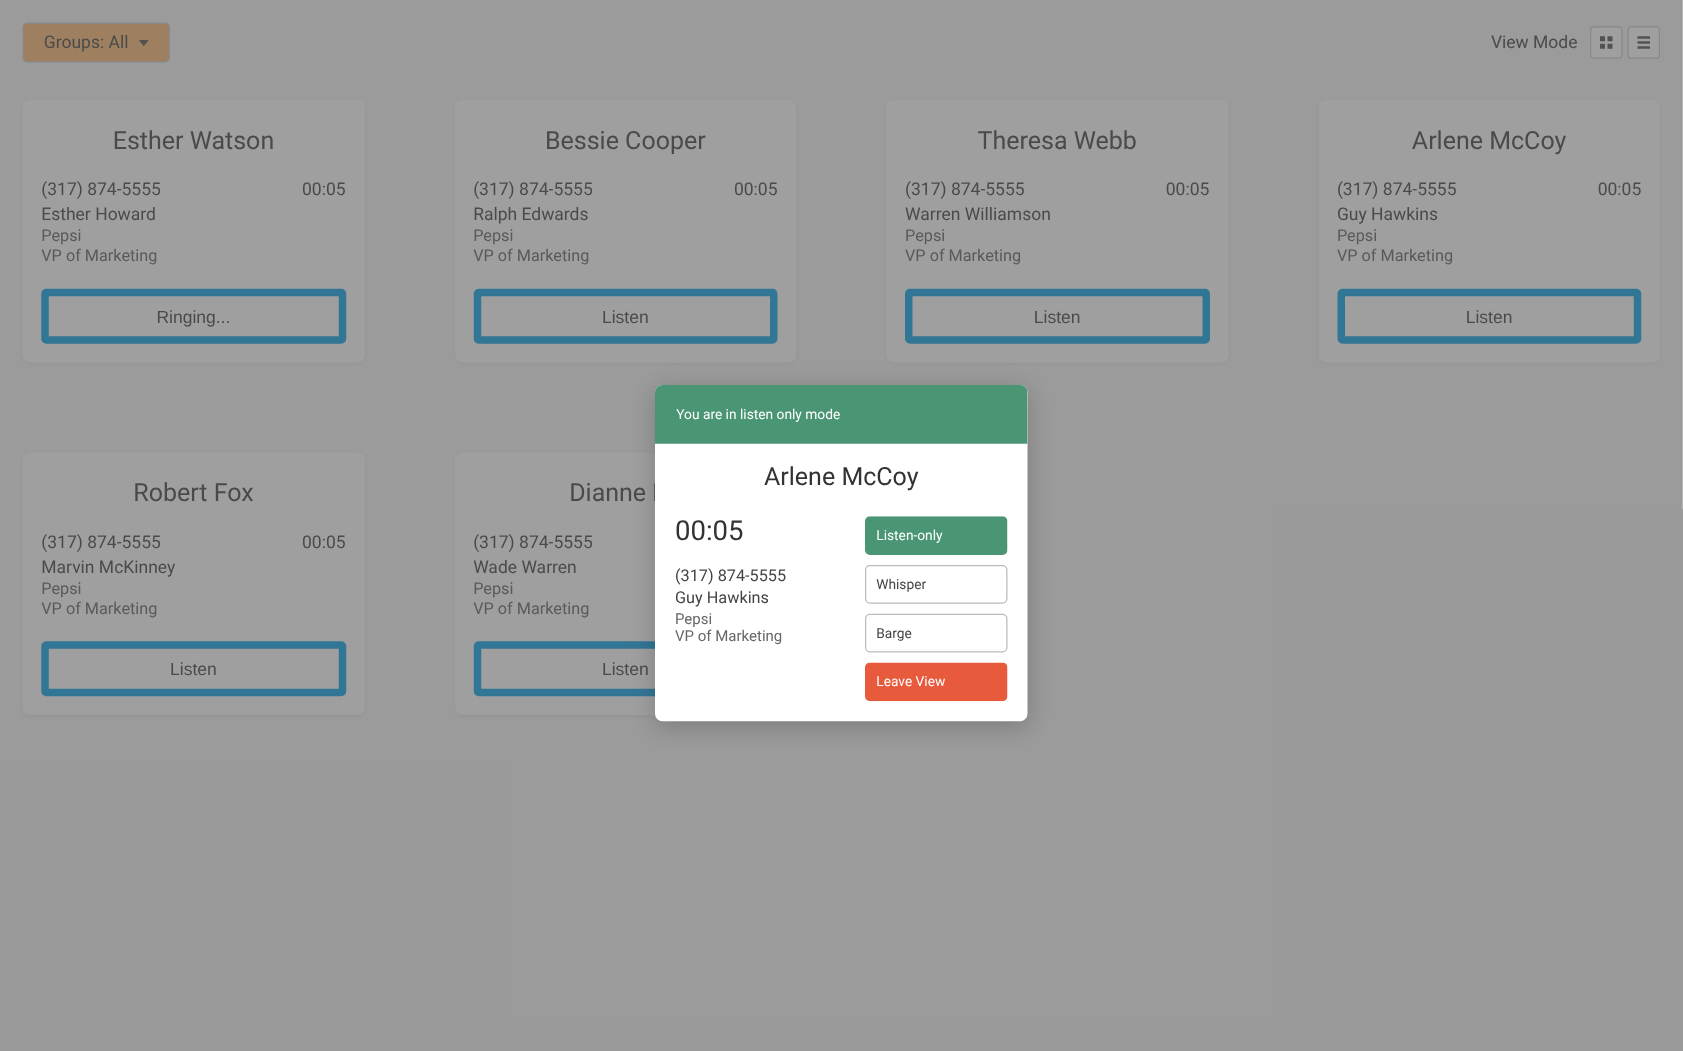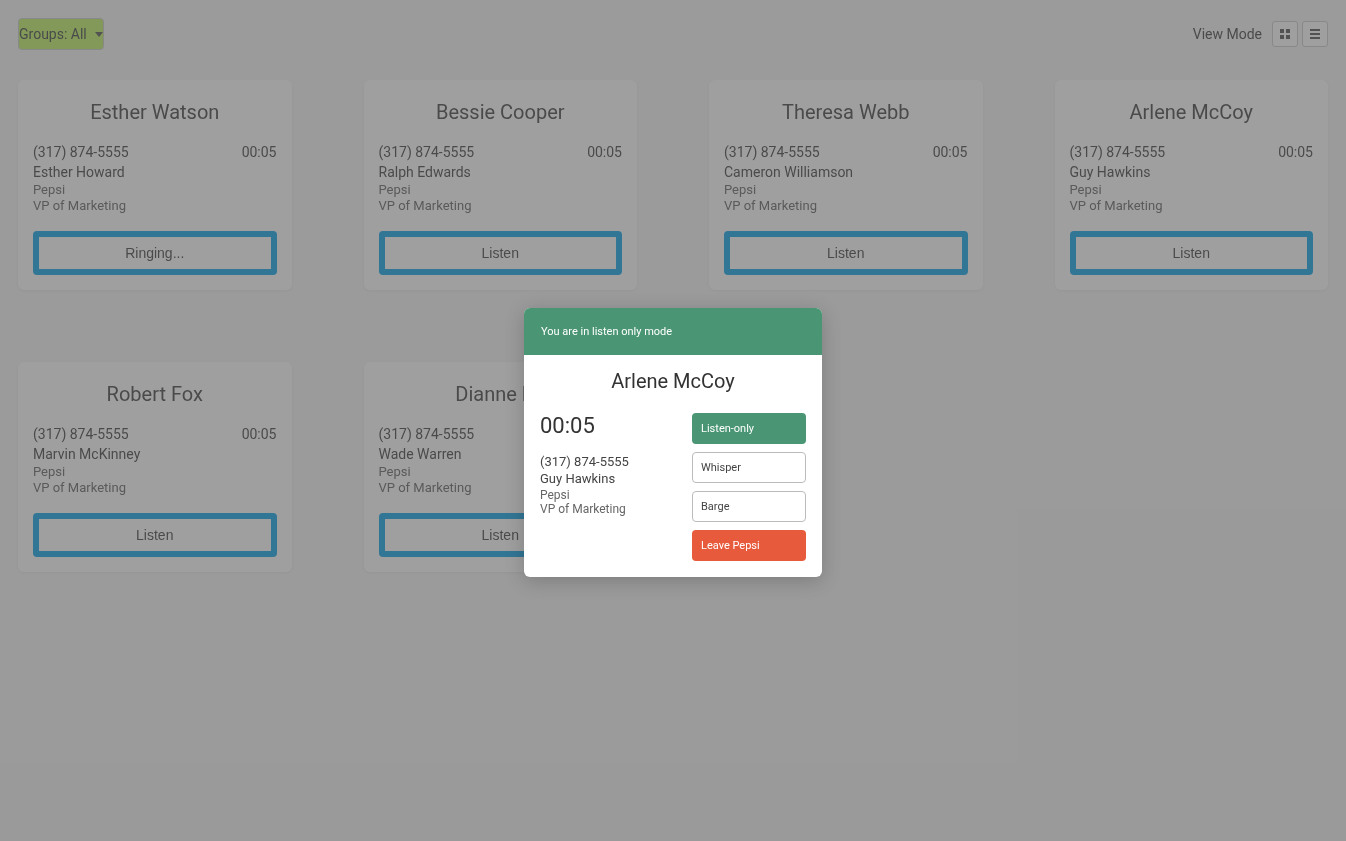--- a/index.html
+++ b/index.html
@@ -50,24 +50,24 @@
       font-size: 16px;
       color: #444;
     }
     .controls-row {
       display: flex;
       justify-content: space-between;
       align-items: center;
       margin-bottom: 30px;
     }
     .groups-dropdown {
-      background: #bef264;
+      background: #fdba74;
       border: 1px solid #ccc;
       border-radius: 4px;
-      padding: 7px 0;
+      padding: 7px 16px;
       font-size: 14px;
       color: #444;
       cursor: pointer;
       display: flex;
       align-items: center;
       gap: 8px;
     }
     .view-mode-wrap {
       display: flex;
       align-items: center;
@@ -324,21 +324,21 @@
     <div class="card-company">Pepsi</div>
     <div class="card-role">VP of Marketing</div>
     <button class="card-action-btn">Listen</button>
   </div>
       <div class="call-card">
     <div class="card-name">Theresa Webb</div>
     <div class="card-info-row">
       <span class="card-phone">(317) 874-5555</span>
       <span class="card-timer">00:05</span>
     </div>
-    <div class="card-contact">Cameron Williamson</div>
+    <div class="card-contact">Warren Williamson</div>
     <div class="card-company">Pepsi</div>
     <div class="card-role">VP of Marketing</div>
     <button class="card-action-btn">Listen</button>
   </div>
       <div class="call-card">
     <div class="card-name">Arlene McCoy</div>
     <div class="card-info-row">
       <span class="card-phone">(317) 874-5555</span>
       <span class="card-timer">00:05</span>
     </div>
@@ -382,18 +382,18 @@
           <div class="modal-timer">00:05</div>
           <div class="modal-phone">(317) 874-5555</div>
           <div class="modal-contact">Guy Hawkins</div>
           <div class="modal-company">Pepsi</div>
           <div class="modal-role">VP of Marketing</div>
         </div>
         <div class="modal-right">
           <div class="modal-btn modal-btn-primary">Listen-only</div>
           <div class="modal-btn modal-btn-outline">Whisper</div>
           <div class="modal-btn modal-btn-outline">Barge</div>
-          <div class="modal-btn modal-btn-danger">Leave Pepsi</div>
+          <div class="modal-btn modal-btn-danger">Leave View</div>
         </div>
       </div>
     </div>
   </div>
 </div>
 
 </body></html>

